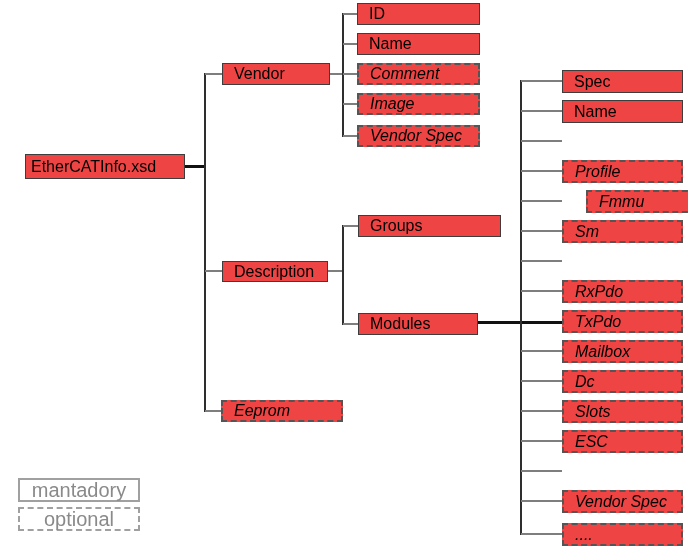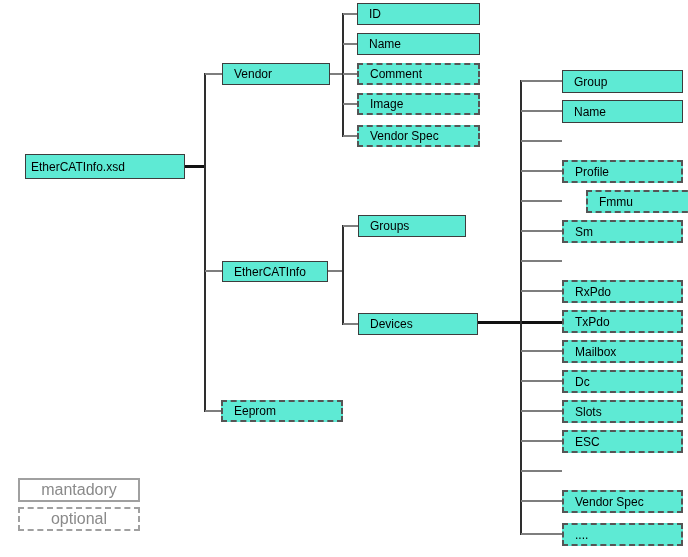--- a/index.html
+++ b/index.html
@@ -7,38 +7,38 @@
     position:relative;
     width:688px;height:557px;
     background:#ffffff;
     font-family:"Liberation Sans", sans-serif;
     overflow:hidden;
   }
   .box{
     position:absolute;
     display:flex;align-items:center;
     box-sizing:border-box;
-    background:#5eead4;
-    font-size:12px;line-height:1;
+    background:#ef4444;
+    font-size:16px;line-height:1;
     color:#000000;
     padding-left:11px;
     white-space:nowrap;
   }
   .solid{border:1.5px solid #3d3d3d;}
-  .dashed{border:2px dashed #555555;}
+  .dashed{border:2px dashed #555555;font-style:italic;}
   .root{padding-left:5px;}
   .hline{position:absolute;height:2px;background:#7e7e7e;}
   .vline{position:absolute;width:2px;background:#2e2e2e;}
   .thick{height:3px;background:#111111;}
   .legend-box{
     position:absolute;
     display:flex;align-items:center;justify-content:center;
     box-sizing:border-box;
     background:#ffffff;
-    font-size:16px;line-height:1;
+    font-size:20px;line-height:1;
     color:#8a8a8a;
   }
   .legend-solid{border:2px solid #a0a0a0;}
   .legend-dashed{border:2px dashed #a0a0a0;}
 </style>
 </head>
 <body>
 
 <div class="canvas">
 
@@ -77,33 +77,33 @@
   <div class="hline" style="left:521px;top:380px;width:41px"></div>
   <div class="hline" style="left:521px;top:410px;width:41px"></div>
   <div class="hline" style="left:521px;top:440px;width:41px"></div>
   <div class="hline" style="left:521px;top:470px;width:41px"></div>
   <div class="hline" style="left:521px;top:500px;width:41px"></div>
   <div class="hline" style="left:521px;top:533px;width:41px"></div>
 
   <div class="box solid" style="left:222px;top:63px;width:108px;height:22px">Vendor</div>
 
   <div class="box solid root" style="left:25px;top:154px;width:160px;height:25px">EtherCATInfo.xsd</div>
-  <div class="box solid" style="left:222px;top:261px;width:106px;height:21px">EtherCATInfo</div>
+  <div class="box solid" style="left:222px;top:261px;width:106px;height:21px">Description</div>
   <div class="box dashed" style="left:221px;top:400px;width:122px;height:22px">Eeprom</div>
 
   <div class="box solid" style="left:357px;top:3px;width:123px;height:22px">ID</div>
   <div class="box solid" style="left:357px;top:33px;width:123px;height:22px">Name</div>
   <div class="box dashed" style="left:357px;top:63px;width:123px;height:22px">Comment</div>
   <div class="box dashed" style="left:357px;top:93px;width:123px;height:22px">Image</div>
   <div class="box dashed" style="left:357px;top:125px;width:123px;height:22px">Vendor Spec</div>
 
-  <div class="box solid" style="left:358px;top:215px;width:108px;height:22px">Groups</div>
-  <div class="box solid" style="left:358px;top:313px;width:120px;height:22px">Devices</div>
+  <div class="box solid" style="left:358px;top:215px;width:143px;height:22px">Groups</div>
+  <div class="box solid" style="left:358px;top:313px;width:120px;height:22px">Modules</div>
 
-  <div class="box solid" style="left:562px;top:70px;width:121px;height:23px">Group</div>
+  <div class="box solid" style="left:562px;top:70px;width:121px;height:23px">Spec</div>
   <div class="box solid" style="left:562px;top:100px;width:121px;height:23px">Name</div>
   <div class="box dashed" style="left:562px;top:160px;width:121px;height:23px">Profile</div>
   <div class="box dashed" style="left:586px;top:190px;width:121px;height:23px">Fmmu</div>
   <div class="box dashed" style="left:562px;top:220px;width:121px;height:23px">Sm</div>
   <div class="box dashed" style="left:562px;top:280px;width:121px;height:23px">RxPdo</div>
   <div class="box dashed" style="left:562px;top:310px;width:121px;height:23px">TxPdo</div>
   <div class="box dashed" style="left:562px;top:340px;width:121px;height:23px">Mailbox</div>
   <div class="box dashed" style="left:562px;top:370px;width:121px;height:23px">Dc</div>
   <div class="box dashed" style="left:562px;top:400px;width:121px;height:23px">Slots</div>
   <div class="box dashed" style="left:562px;top:430px;width:121px;height:23px">ESC</div>

